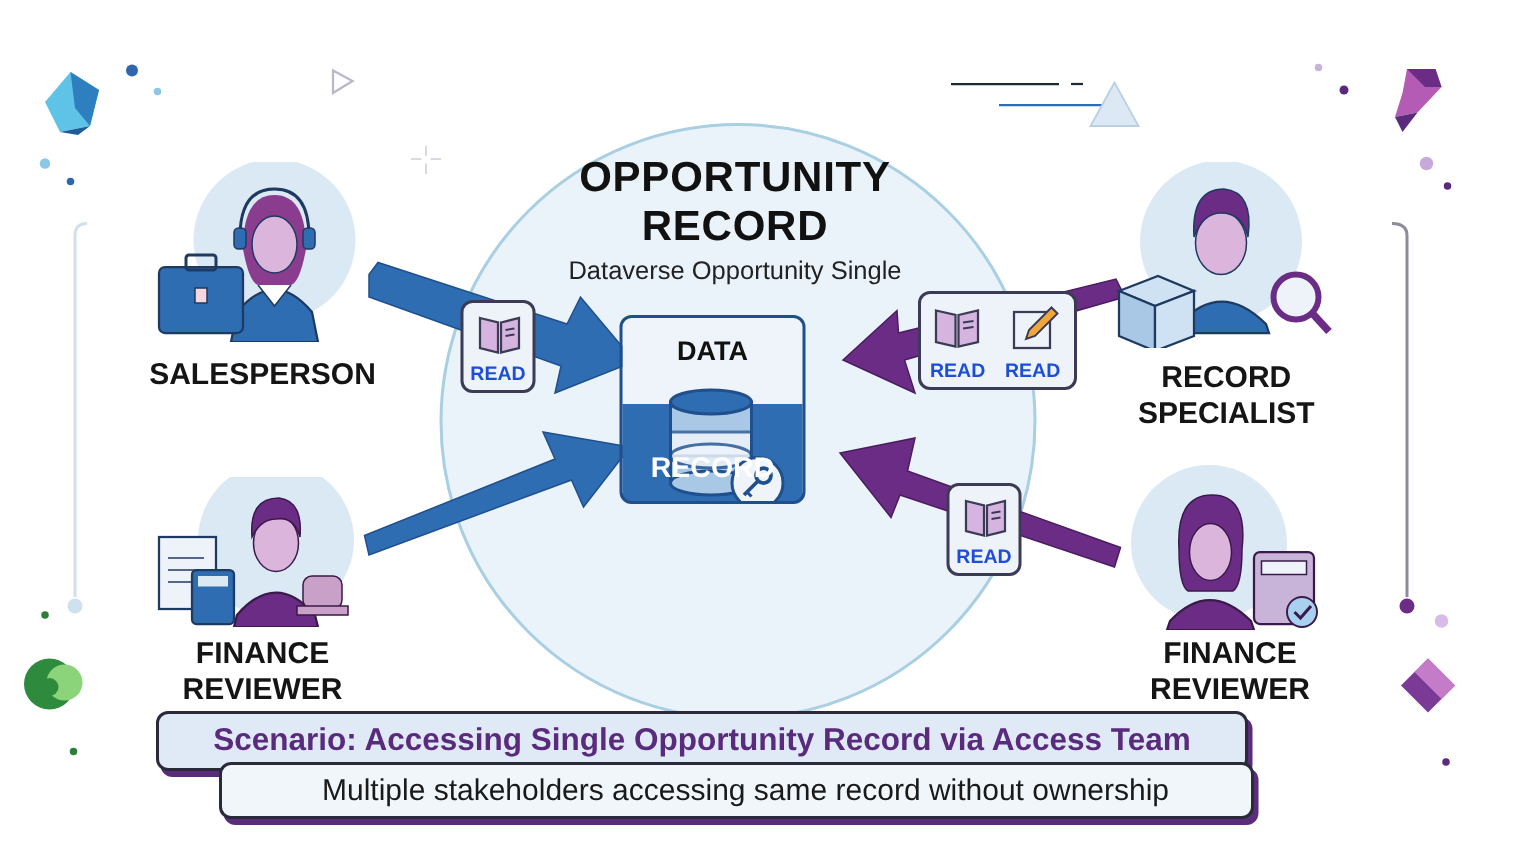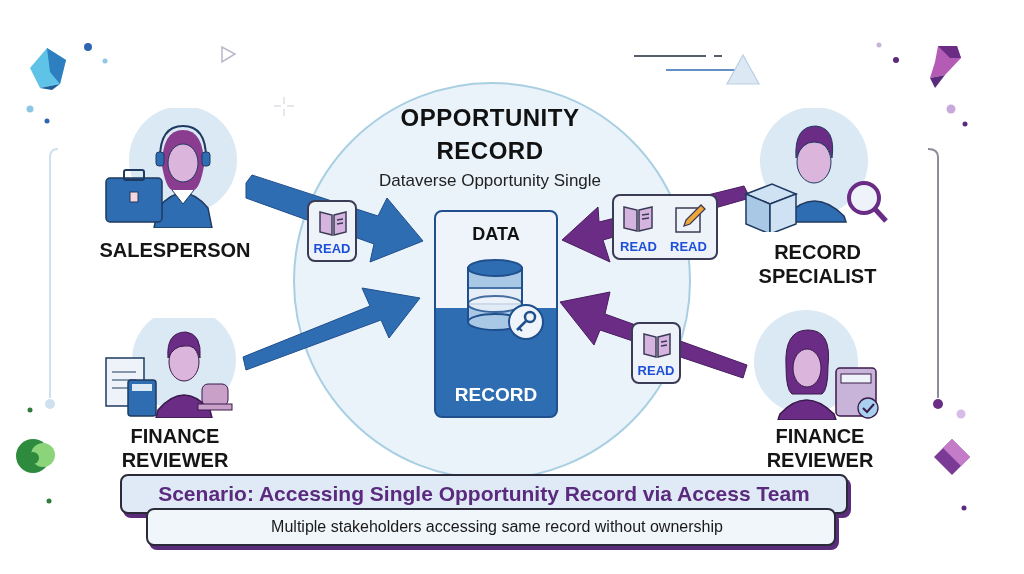--- a/index.html
+++ b/index.html
@@ -2,37 +2,37 @@
 <html><head>
 <meta charset="utf-8">
 <style>
   html, body { margin:0; padding:0; }
   body { width:1024px; height:574px; background:#ffffff; position:relative; overflow:hidden;
          font-family:"Liberation Sans", "DejaVu Sans", sans-serif; }
   .abs { position:absolute; }
   .bigcircle { position:absolute; left:293px; top:82px; width:398px; height:398px; border-radius:50%;
                background:#eaf3fa; border:2px solid #a9cfe2; box-sizing:border-box; }
   .title { position:absolute; left:340px; width:300px; text-align:center; font-weight:bold;
-           font-size:24px; color:#111; line-height:30px; letter-spacing:0.5px; }
+           font-size:28px; color:#111; line-height:30px; letter-spacing:0.5px; }
   .subtitle { position:absolute; left:330px; width:320px; top:171px; text-align:center;
               font-size:17px; color:#222; }
-  .dbcard { position:absolute; left:434px; top:210px; width:124px; height:208px; border-radius:8px;
+  .dbcard { position:absolute; left:413px; top:210px; width:124px; height:126px; border-radius:8px;
             border:2px solid #1f4f8c; background:linear-gradient(#eef4fa 0 47%, #2f6db3 47% 100%); box-sizing:border-box; overflow:hidden; }
   .dbcard .t1 { position:absolute; top:12px; width:100%; text-align:center; font-weight:bold; font-size:18px; color:#111; }
   .dbcard .t2 { position:absolute; bottom:10px; width:100%; text-align:center; font-weight:bold; font-size:19px; color:#fff; }
   .role-label { position:absolute; font-weight:bold; font-size:20px; color:#151515; text-align:center; line-height:24px; }
   .perm { position:absolute; background:#eef3fa; border:2px solid #3b3b55; border-radius:8px; box-sizing:border-box;
           text-align:center; font-weight:bold; font-size:13px; color:#1d4ed8; }
   .perm .lbl { position:absolute; bottom:4px; }
-  .scenario { position:absolute; left:120px; top:474px; width:728px; height:40px; background:#dfeaf6;
+  .scenario { position:absolute; left:104px; top:474px; width:728px; height:40px; background:#dfeaf6;
               border:2px solid #2a2a3a; border-radius:8px; box-sizing:border-box; box-shadow:3px 4px 0 #5a2d7a;
               text-align:center; font-weight:bold; font-size:21px; color:#5a2a7d; line-height:36px; }
   .desc { position:absolute; left:146px; top:508px; width:690px; height:38px; background:#f1f6fb;
           border:2px solid #2a2a3a; border-radius:8px; box-sizing:border-box; box-shadow:3px 4px 0 #5a2d7a;
-          text-align:center; font-size:16px; color:#1a1a1a; line-height:34px;padding-left:12px; }
+          text-align:center; font-size:20px; color:#1a1a1a; line-height:34px;padding-left:12px; }
 </style>
 </head>
 <body>
 
 <svg class="abs" style="left:0;top:0" width="1024" height="574">
 
   <g>
     <polygon points="30,68 47,48 66,60 60,84 40,88" fill="#5fc3e8"></polygon>
     <polygon points="47,48 66,60 60,84 50,72" fill="#2e7fc0"></polygon>
     <polygon points="40,88 60,84 52,90" fill="#1f5d99"></polygon>

